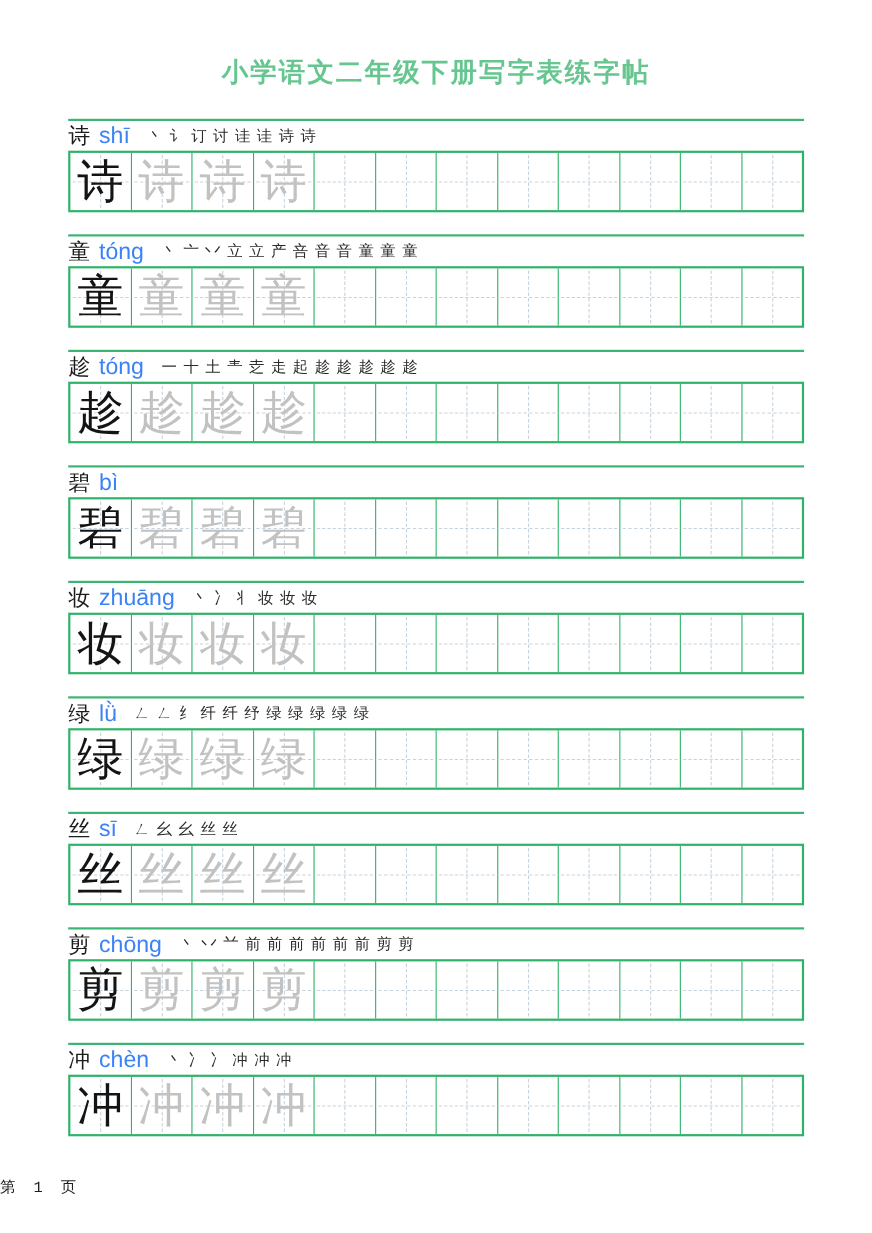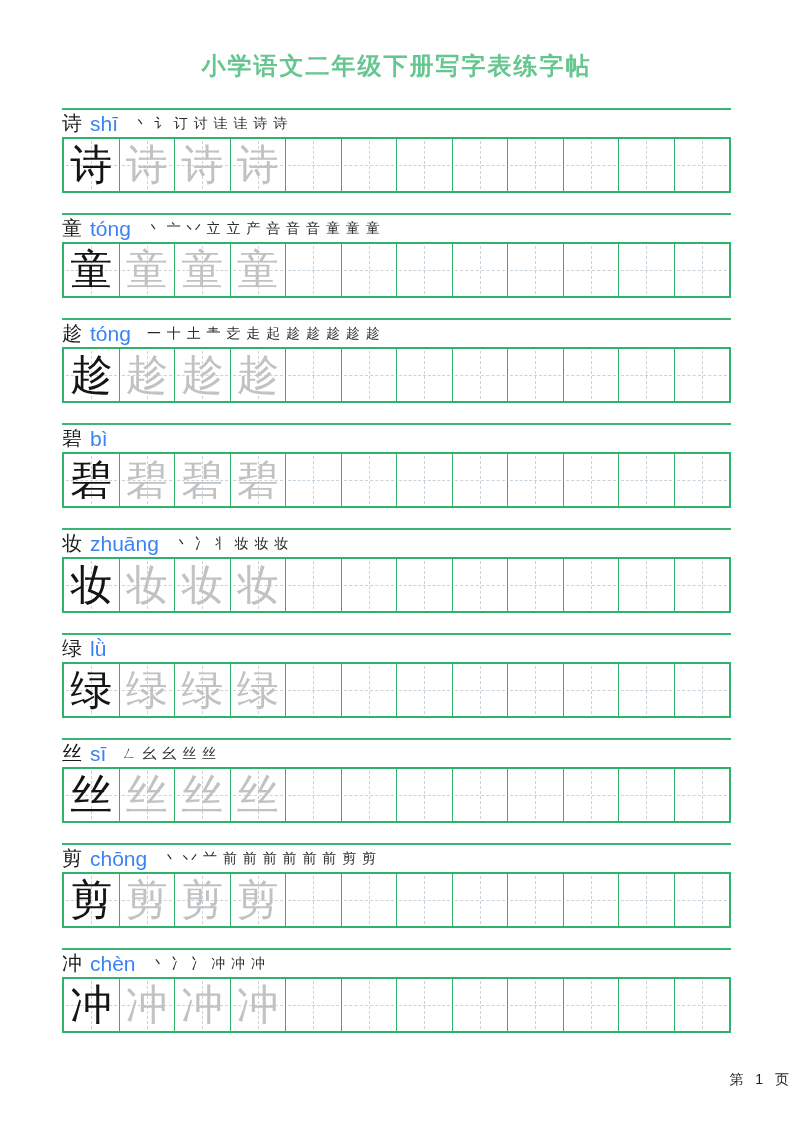--- a/index.html
+++ b/index.html
@@ -57,22 +57,22 @@
   }
   .glyph {
     position:absolute; left:0; top:0; right:0; bottom:0;
     display:flex; align-items:center; justify-content:center;
     font-size:42px; line-height:1;
   }
   .glyph.solid { color:#141414; }
   .glyph.faded { color:#c2c2c2; }
   .footer {
     position:absolute; bottom:32px; left:0; width:100%;
-    text-align:right;
-    font-size:14px; color:#1e1e1e; letter-spacing:4px;
+    text-align:left;
+    font-size:14px; color:#1e1e1e; letter-spacing:4px;font-family:Liberation Mono, monospace;
   }
 </style>
 </head>
 <body>
 
 <div class="page">
   <div class="title">小学语文二年级下册写字表练字帖</div>
 
   <div class="content" id="sections">
   <div class="section">
@@ -387,20 +387,21 @@
             <div class="guide-h"></div>
           </div>
         </div>
   </div>
 
   <div class="section">
     <div class="rule"></div>
     <div class="row-header">
       <span class="hanzi-label">绿</span>
       <span class="pinyin">lǜ</span>
+      <span class="strokes">ㄥ ㄥ 纟 纤 纤 纾 绿 绿 绿 绿 绿</span>
     </div>
     <div class="grid-row">
           <div class="cell">
             <div class="guide-v"></div>
             <div class="guide-h"></div>
             <span class="glyph solid">绿</span>
           </div>
           <div class="cell">
             <div class="guide-v"></div>
             <div class="guide-h"></div>

